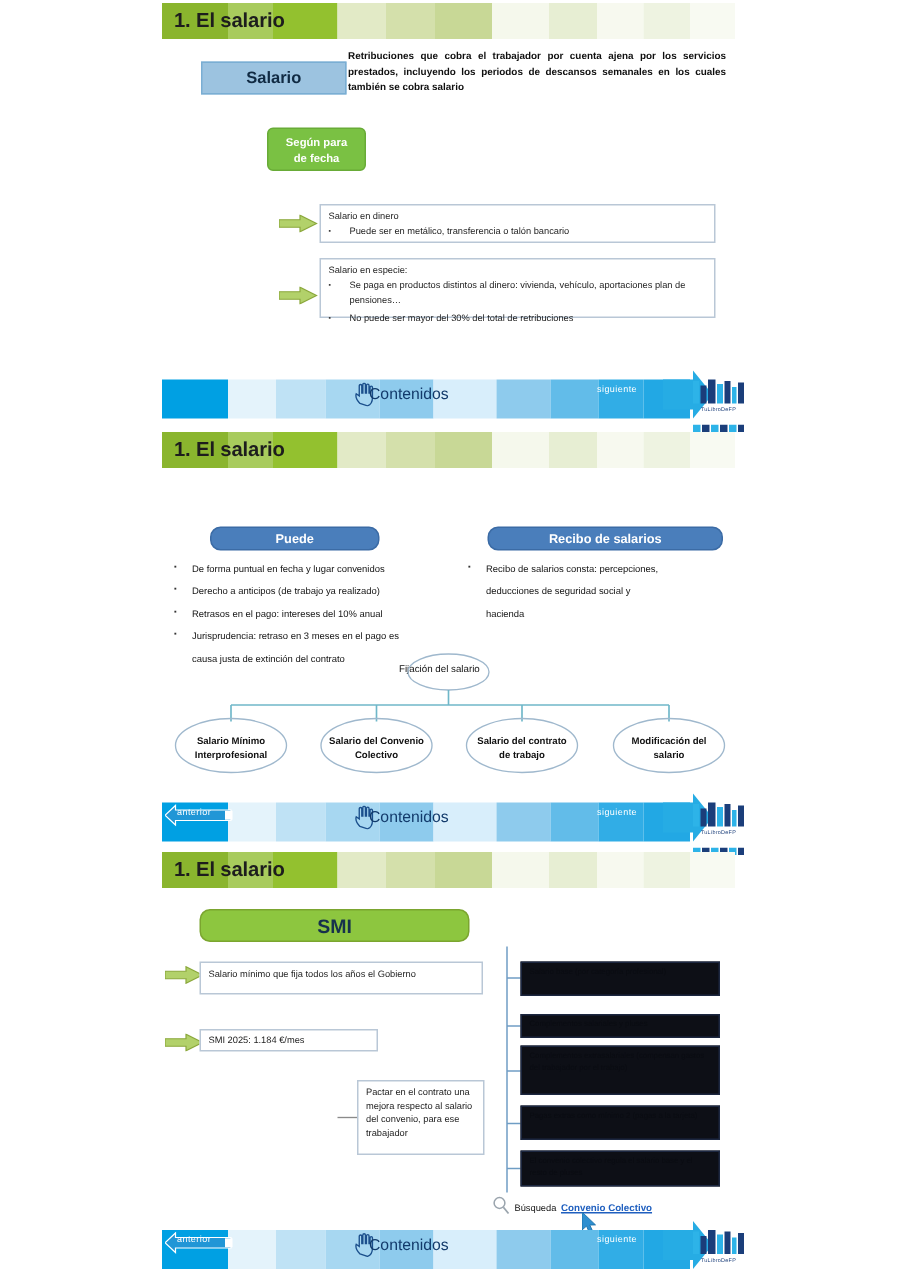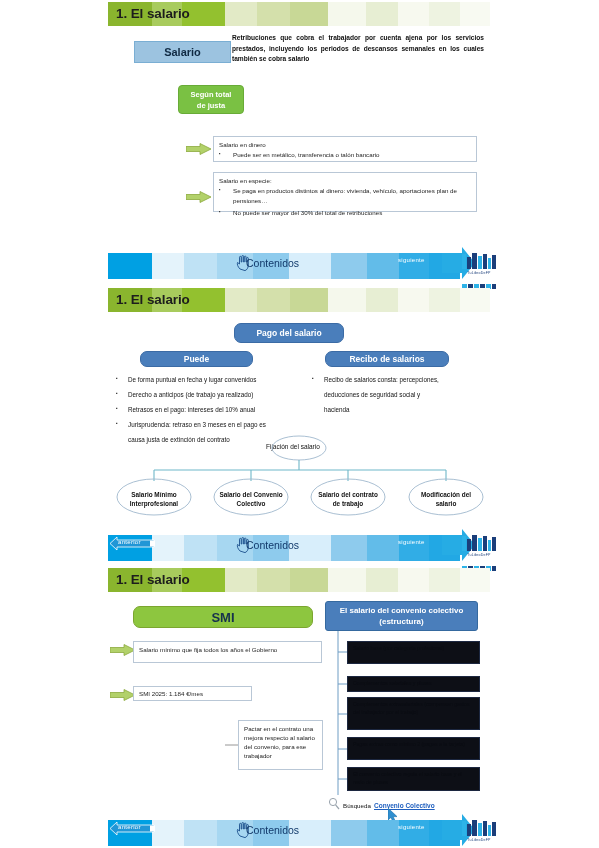--- a/index.html
+++ b/index.html
@@ -265,22 +265,22 @@
     <div class="title-text">1. El salario</div>
   </div>
 
   <div class="rbox cyan-box" style="left:134px;top:41px;width:97px;height:22px;">
     <span>Salario</span>
   </div>
 
   <div class="para" style="left:232px;top:33px;width:252px;">Retribuciones que cobra el trabajador por cuenta ajena por los servicios prestados, incluyendo los periodos de descansos semanales en los cuales también se cobra salario</div>
 
   <div class="rbox green-box" style="left:178px;top:85px;width:66px;height:29px;">
-    <span>Según total</span>
-    <span>de justa</span>
+    <span>Según para</span>
+    <span>de fecha</span>
   </div>
 
   <svg class="arrow-green" style="left:186px;top:143px;" viewBox="0 0 26 12">
     <polygon points="0,3.5 14,3.5 14,0.5 25,6 14,11.5 14,8.5 0,8.5" fill="#b2d16a" stroke="#8ba83c" stroke-width="0.8"></polygon>
   </svg>
   <div class="outline-box" style="left:213px;top:136px;width:264px;height:26px;">
     <div style="line-height:9px;">Salario en dinero</div>
     <div class="mini-bullets" style="margin-top:1px;">
       <div style="padding-left:14px;">Puede ser en metálico, transferencia o talón bancario</div>
     </div>
@@ -351,29 +351,26 @@
     <div class="seg" style="width:33px;background:#d4e0ab;"></div>
     <div class="seg" style="width:38px;background:#c8d896;"></div>
     <div class="seg" style="width:38px;background:#f5f8ec;"></div>
     <div class="seg" style="width:32px;background:#e7eed3;"></div>
     <div class="seg" style="width:31px;background:#f7f9ef;"></div>
     <div class="seg" style="width:31px;background:#eef3e1;"></div>
     <div class="seg" style="width:30px;background:#f8faf2;"></div>
     <div class="title-text">1. El salario</div>
   </div>
 
-  <div class="rbox blue-pill" style="left:234px;top:38px;width:110px;height:20px;">
-    <span>Pago del salario</span>
-  </div>
 
   <div class="rbox blue-pill" style="left:140px;top:66px;width:113px;height:16px;">
     <span>Puede</span>
   </div>
 
-  <div class="rbox blue-pill" style="left:325px;top:66px;width:124px;height:16px;">
+  <div class="rbox blue-pill" style="left:325px;top:66px;width:157px;height:16px;">
     <span>Recibo de salarios</span>
   </div>
 
   <div class="bullets" style="left:116px;top:87px;width:200px;">
     <div>De forma puntual en fecha y lugar convenidos</div>
     <div>Derecho a anticipos (de trabajo ya realizado)</div>
     <div>Retrasos en el pago: intereses del 10% anual</div>
     <div>Jurisprudencia: retraso en 3 meses en el pago es</div>
     <div class="cont">causa justa de extinción del contrato</div>
   </div>
@@ -478,24 +475,20 @@
     <div class="seg" style="width:31px;background:#f7f9ef;"></div>
     <div class="seg" style="width:31px;background:#eef3e1;"></div>
     <div class="seg" style="width:30px;background:#f8faf2;"></div>
     <div class="title-text">1. El salario</div>
   </div>
 
   <div class="rbox green-pill" style="left:133px;top:41px;width:180px;height:22px;">
     <span>SMI</span>
   </div>
 
-  <div class="rbox blue-flat" style="left:325px;top:36px;width:153px;height:30px;flex-direction:column;line-height:11px;font-size:8px;">
-    <span>El salario del convenio colectivo</span>
-    <span>(estructura)</span>
-  </div>
 
   <svg class="tree-svg" width="599" height="283">
     <line x1="338" y1="66" x2="338" y2="230" stroke="#6f9dc4" stroke-width="1"></line>
     <line x1="338" y1="87" x2="347" y2="87" stroke="#6f9dc4" stroke-width="1"></line>
     <line x1="338" y1="119" x2="347" y2="119" stroke="#6f9dc4" stroke-width="1"></line>
     <line x1="338" y1="149" x2="347" y2="149" stroke="#6f9dc4" stroke-width="1"></line>
     <line x1="338" y1="184" x2="347" y2="184" stroke="#6f9dc4" stroke-width="1"></line>
     <line x1="338" y1="214" x2="347" y2="214" stroke="#6f9dc4" stroke-width="1"></line>
     <line x1="225" y1="180" x2="238" y2="180" stroke="#8a8a8a" stroke-width="0.9"></line>
   </svg>

